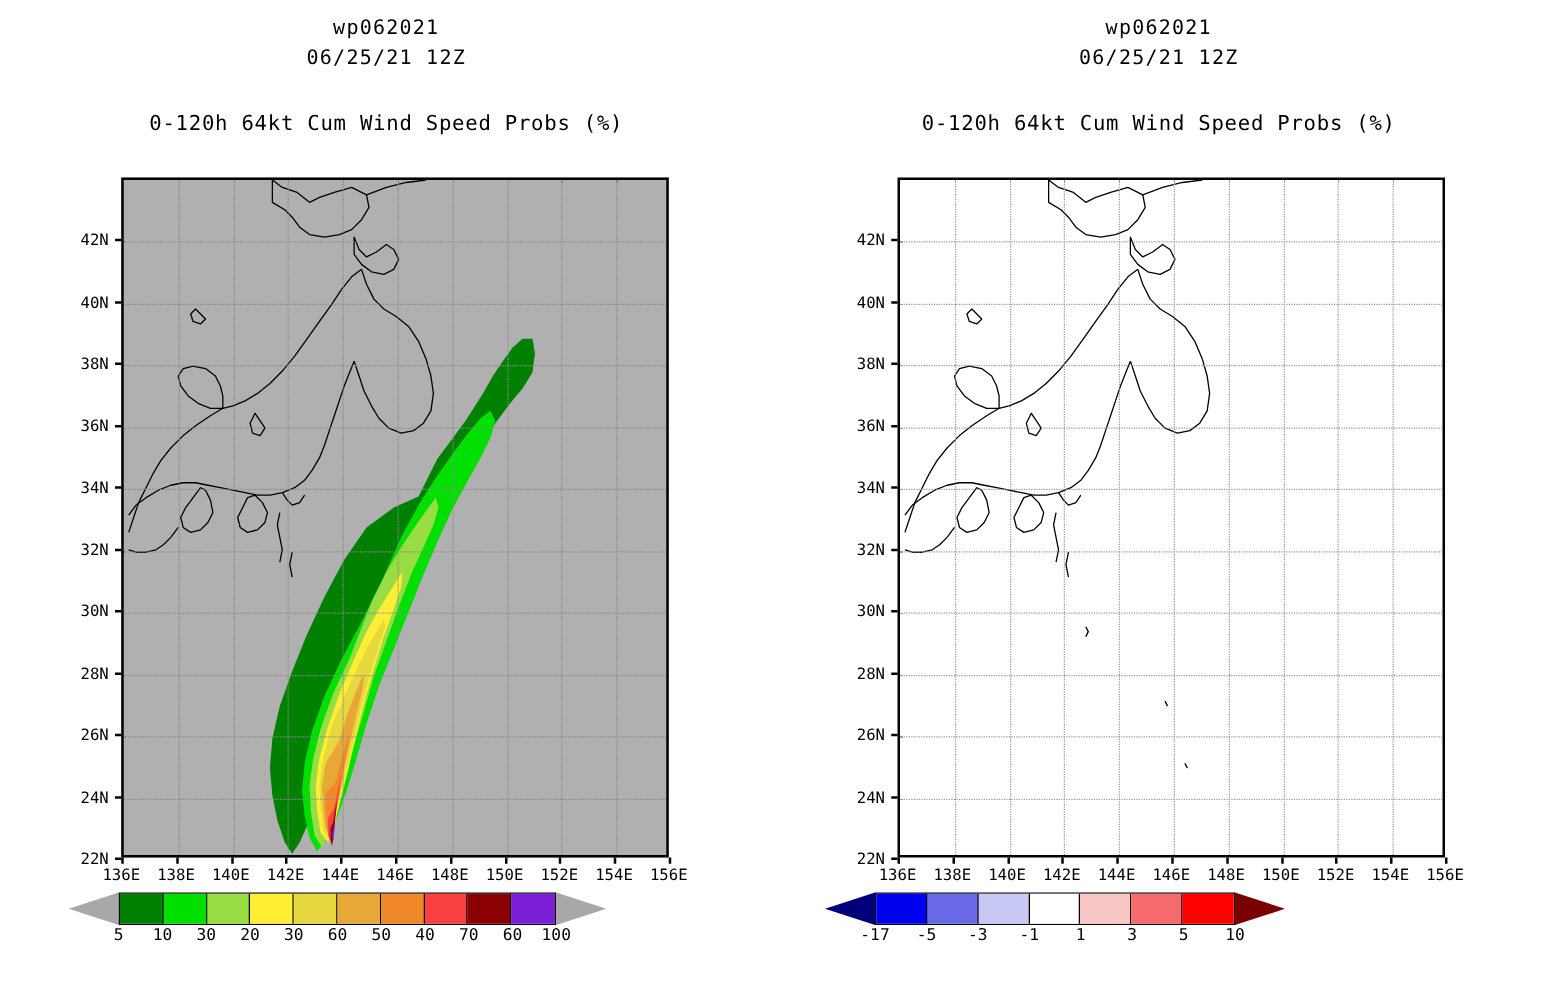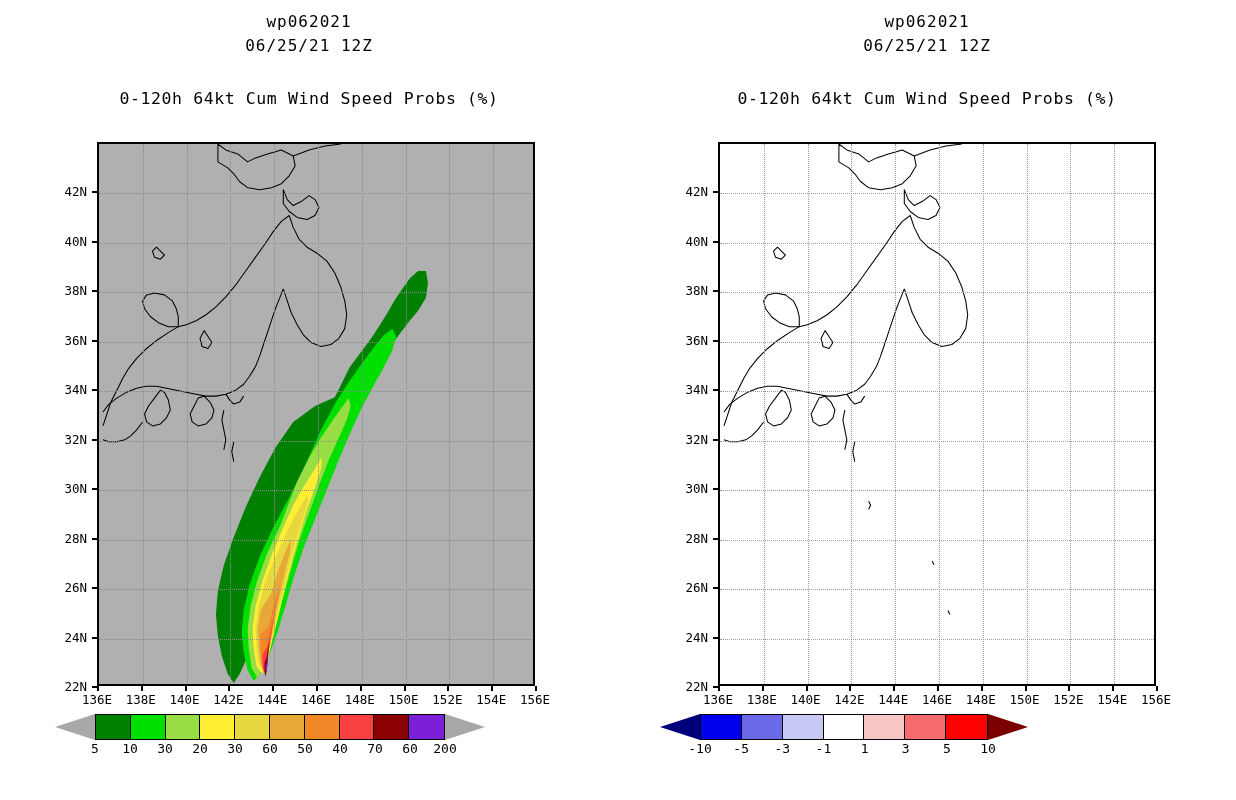--- a/index.html
+++ b/index.html
@@ -269,38 +269,38 @@
       <div class="cb-tl" style="left: -20px;">5</div>
       <div class="cb-tl" style="left: 15px;">10</div>
       <div class="cb-tl" style="left: 50px;">30</div>
       <div class="cb-tl" style="left: 85px;">20</div>
       <div class="cb-tl" style="left: 120px;">30</div>
       <div class="cb-tl" style="left: 155px;">60</div>
       <div class="cb-tl" style="left: 190px;">50</div>
       <div class="cb-tl" style="left: 225px;">40</div>
       <div class="cb-tl" style="left: 260px;">70</div>
       <div class="cb-tl" style="left: 295px;">60</div>
-      <div class="cb-tl" style="left: 330px;">200</div>
+      <div class="cb-tl" style="left: 330px;">100</div>
     </div>
 </div>
 
 <div class="cbar" id="cbar-right">
   <div class="cb-arrow" id="arrow-l-right" style="left: -40px; border-top: 13px solid transparent; border-bottom: 13px solid transparent; border-right: 40px solid rgb(0, 0, 122);"></div>
   <div class="cb-cells" id="cells-right" style="width: 288px;">
       <div class="cb-cell" style="width: 41.1429px; background: rgb(0, 0, 240);"></div>
       <div class="cb-cell" style="width: 41.1429px; background: rgb(106, 106, 232);"></div>
       <div class="cb-cell" style="width: 41.1429px; background: rgb(200, 200, 245);"></div>
       <div class="cb-cell" style="width: 41.1429px; background: rgb(255, 255, 255);"></div>
       <div class="cb-cell" style="width: 41.1429px; background: rgb(249, 198, 198);"></div>
       <div class="cb-cell" style="width: 41.1429px; background: rgb(246, 107, 107);"></div>
       <div class="cb-cell" style="width: 41.1429px; background: rgb(255, 0, 0);"></div>
     </div>
   <div class="cb-arrow" id="arrow-r-right" style="left: 288px; border-top: 13px solid transparent; border-bottom: 13px solid transparent; border-left: 40px solid rgb(122, 0, 0);"></div>
   <div class="cb-ticklabels" id="ticks-right" style="width: 288px;">
-      <div class="cb-tl" style="left: -20px;">-10</div>
+      <div class="cb-tl" style="left: -20px;">-17</div>
       <div class="cb-tl" style="left: 21.1429px;">-5</div>
       <div class="cb-tl" style="left: 62.2857px;">-3</div>
       <div class="cb-tl" style="left: 103.429px;">-1</div>
       <div class="cb-tl" style="left: 144.571px;">1</div>
       <div class="cb-tl" style="left: 185.714px;">3</div>
       <div class="cb-tl" style="left: 226.857px;">5</div>
       <div class="cb-tl" style="left: 268px;">10</div>
     </div>
 </div>
 

